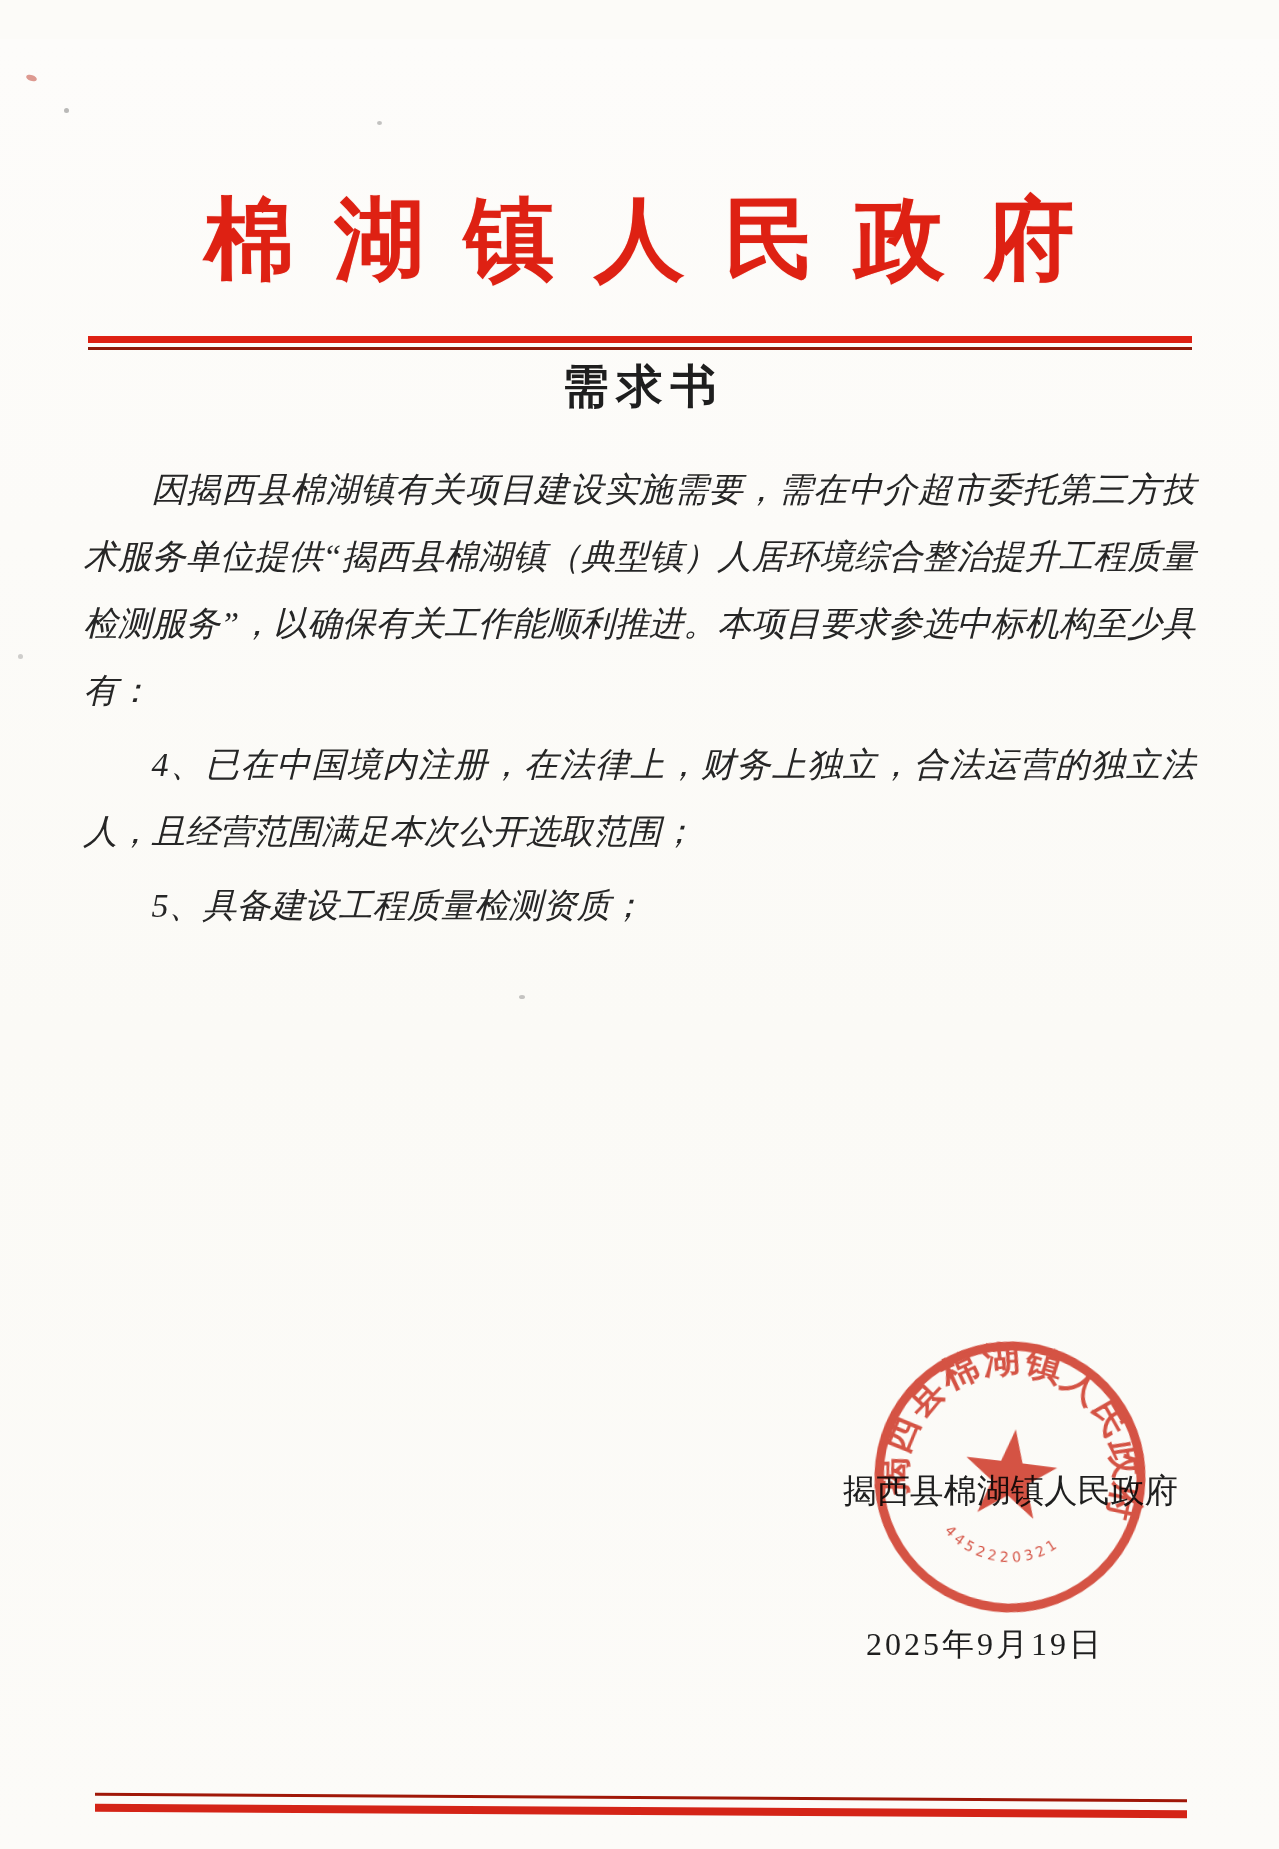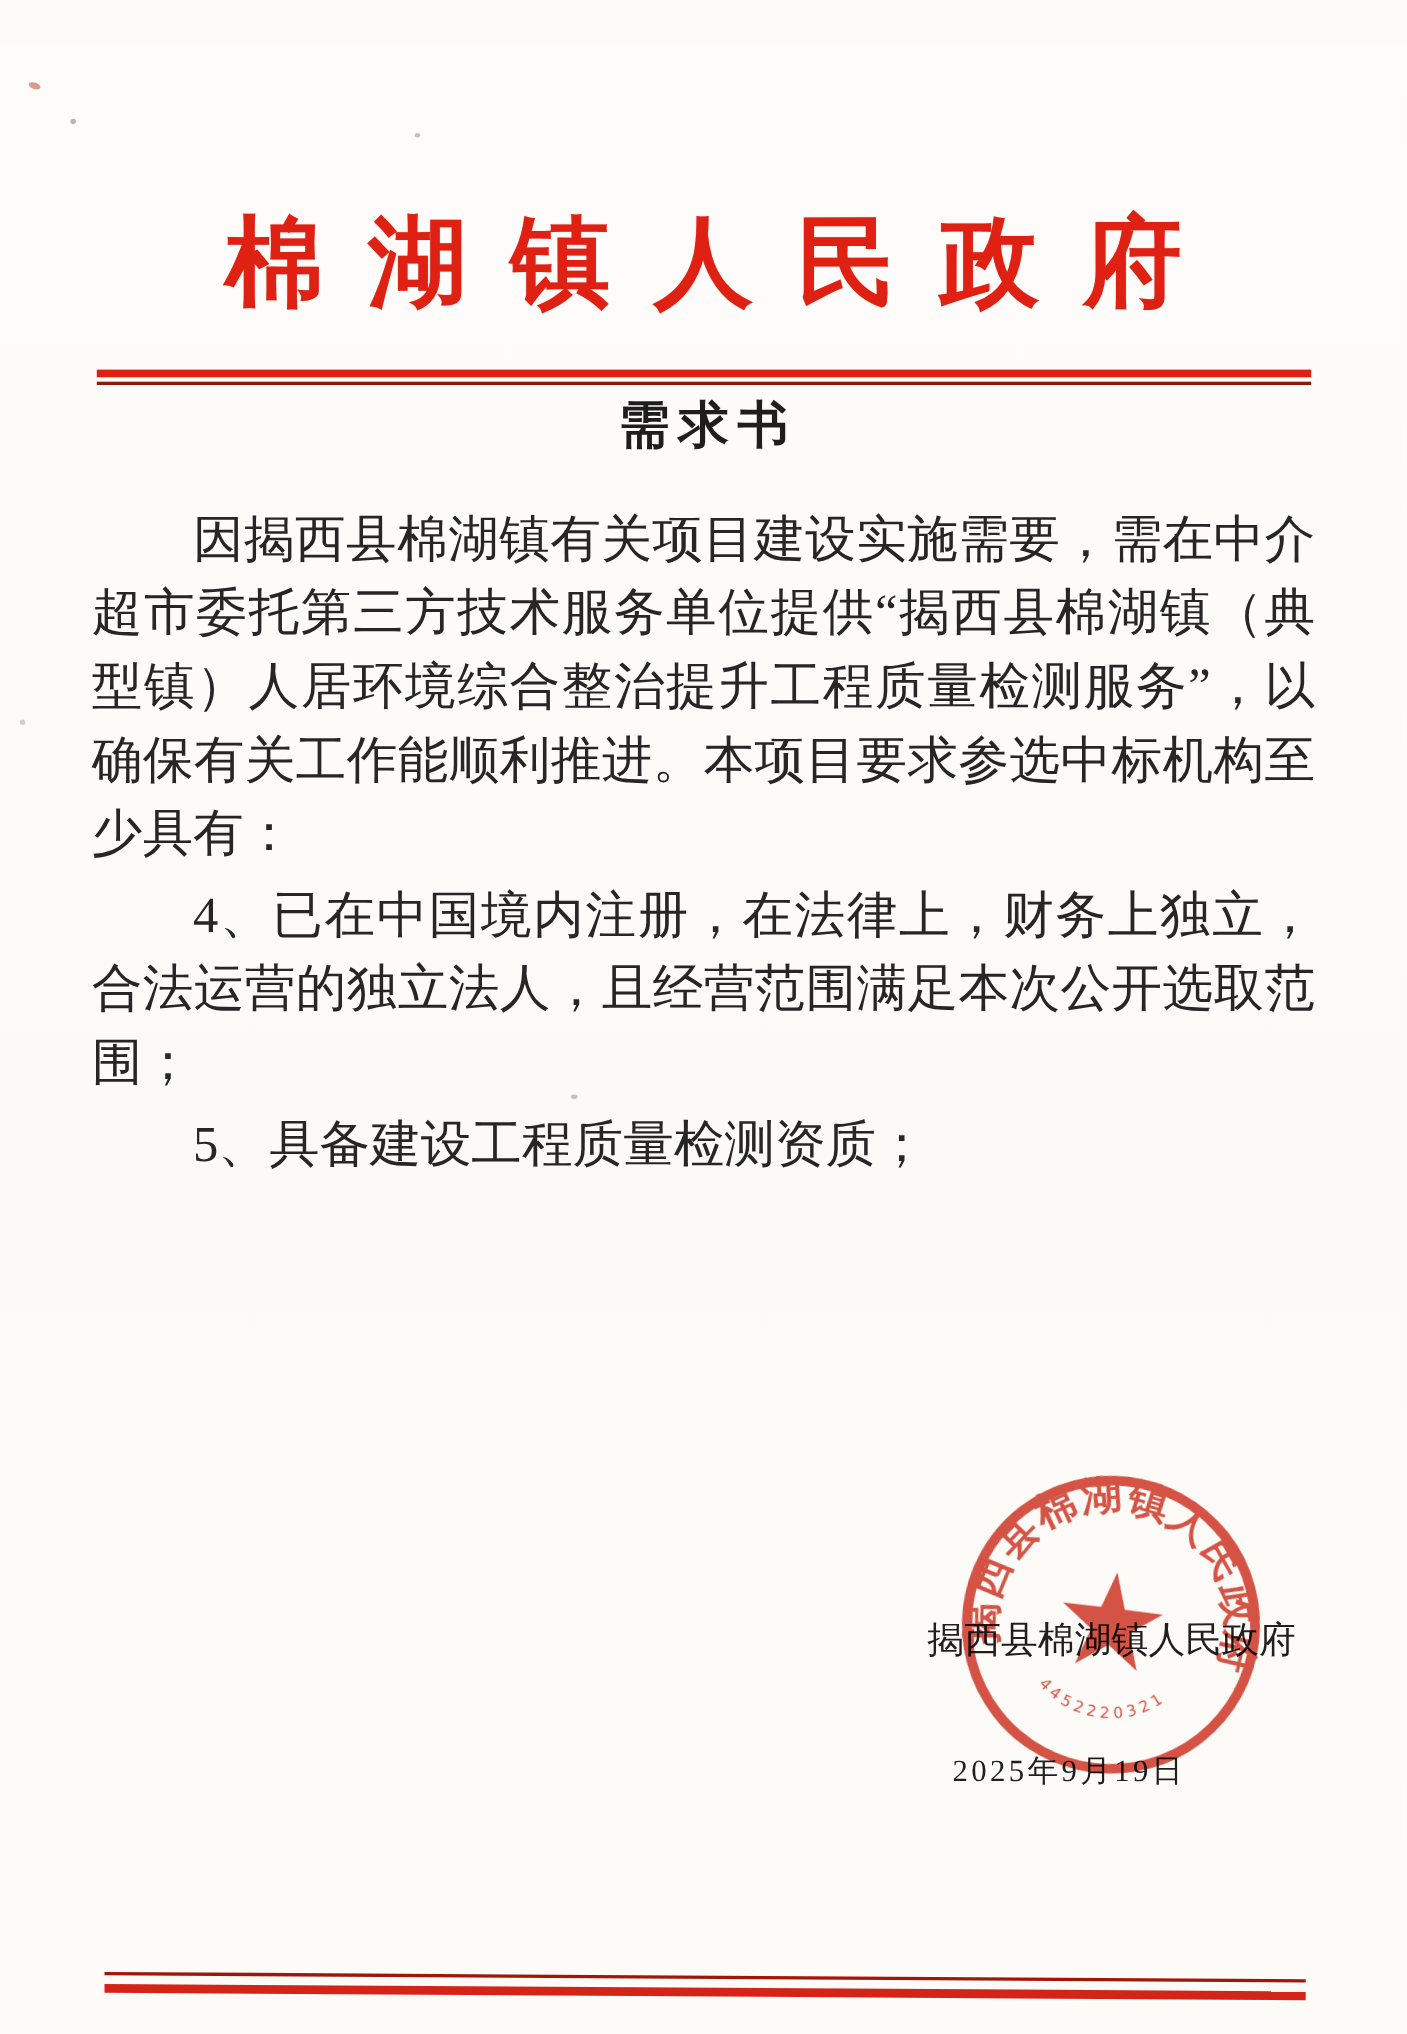--- a/index.html
+++ b/index.html
@@ -25,32 +25,33 @@
   .rule .thin{height:3px;background:#8f1a0a;}
 
   .doc-title{
     margin:10px 0 0 0;text-align:center;
     font-size:46px;line-height:54px;font-weight:700;color:#1e1e1e;
     letter-spacing:8px;position:relative;left:4px;
   }
 
   .body-text{
     width:1112px;margin:42px auto 0;
-    font-size:46px;line-height:67px;color:#262626;
+    font-size:34px;line-height:67px;color:#262626;
     text-align:justify;
+    font-style:italic;
   }
   .body-text p{margin:0 0 7px 0;text-indent:2em;}
 
   .signature{
     position:absolute;left:843px;top:1430px;
     font-size:33.5px;color:#1f1f1f;white-space:nowrap;
   }
   .date{
-    position:absolute;left:866px;top:1552px;
-    font-size:28px;letter-spacing:3px;color:#1f1f1f;white-space:nowrap;
+    position:absolute;left:866px;top:1584px;
+    font-size:32px;letter-spacing:3px;color:#1f1f1f;white-space:nowrap;
   }
 
   .seal{
     position:absolute;left:860px;top:1288px;width:300px;height:300px;
     opacity:.87;mix-blend-mode:multiply;
     transform:rotate(7deg);
     filter:blur(.3px);
   }
 
   .footer-rule{position:absolute;left:95px;width:1092px;}

